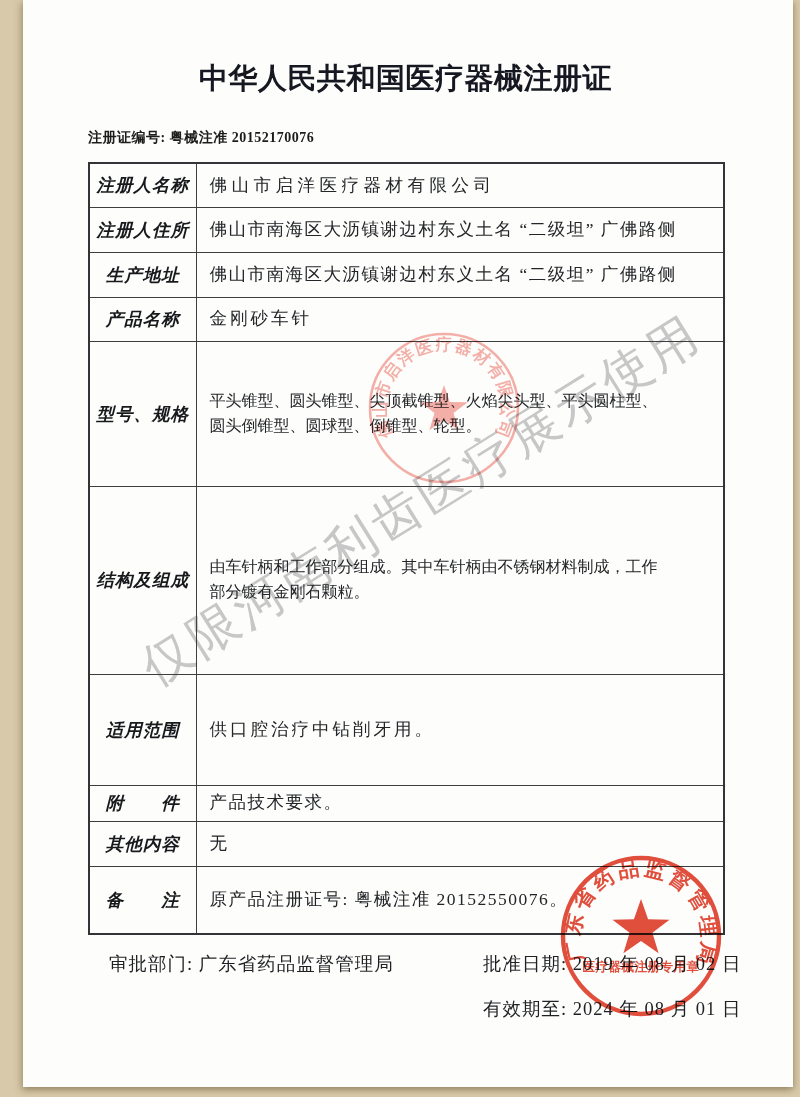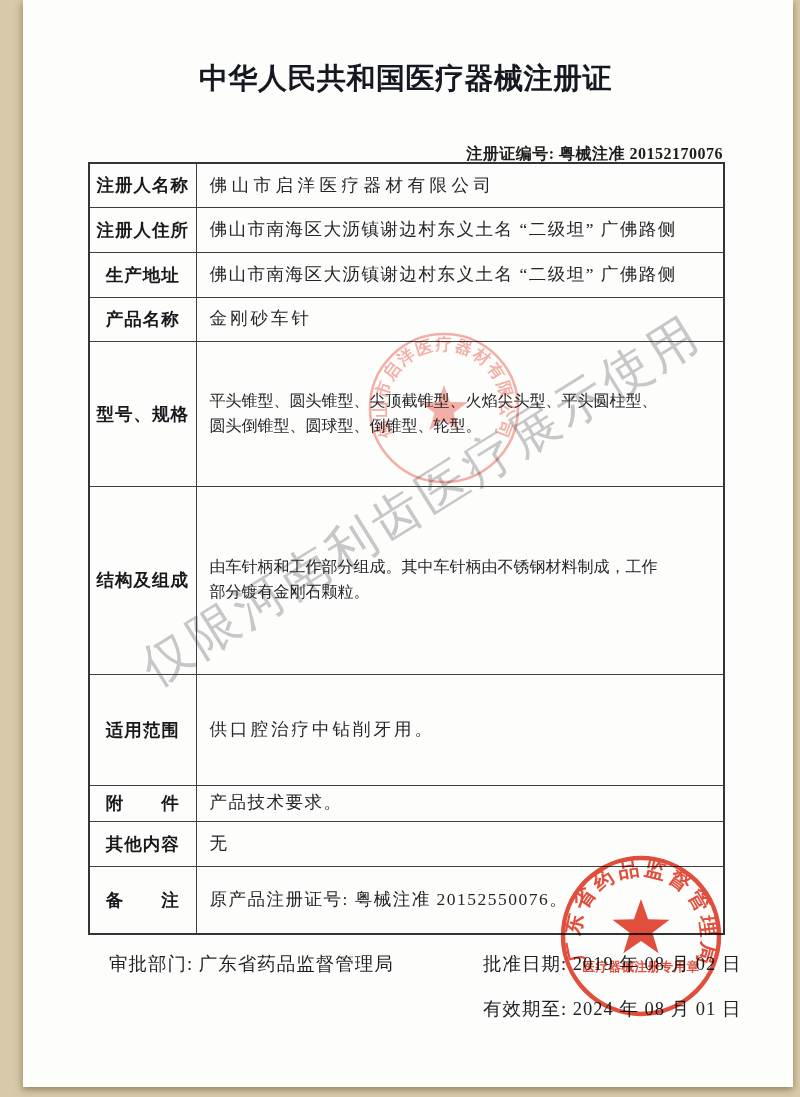--- a/index.html
+++ b/index.html
@@ -19,23 +19,23 @@
     box-shadow:-2px 3px 7px rgba(110,95,60,.45), 2px 2px 5px rgba(110,95,60,.3);
   }
   .title{
     position:absolute;left:65px;top:59px;width:635px;
     text-align:center;
     font-size:29px;font-weight:bold;letter-spacing:0.5px;
     color:#151821;
     z-index:2;
   }
   .certno{
-    position:absolute;left:65px;top:144px;width:635px;
-    text-align:right;
-    font-size:16px;font-weight:bold;letter-spacing:0.5px;
+    position:absolute;left:65px;top:129px;width:635px;
+    text-align:left;
+    font-size:14px;font-weight:bold;letter-spacing:0.5px;
     z-index:2;
   }
   .cert-table{
     position:absolute;left:65px;top:162px;
     border-collapse:collapse;table-layout:fixed;
     width:635px;
     z-index:2;
     background:transparent;
   }
   .cert-table td{
@@ -45,20 +45,21 @@
   }
   .cert-table{border:2.2px solid #323437;}
   .cert-table col.c-label{width:107px;}
   .cert-table col.c-value{width:528px;}
   td.lbl{
     text-align:center;
     font-weight:bold;
     font-size:17.5px;
     letter-spacing:1px;
     color:#17191c;
+    font-style:italic;
   }
   td.val{
     font-size:17.5px;
     padding-left:13px;
     letter-spacing:1.5px;
     white-space:pre-line;
     line-height:1.55;
     color:#232528;
   }
   tr.r1{height:44px;} tr.r2{height:45px;} tr.r3{height:45px;} tr.r4{height:44px;margin-left:24px;}

